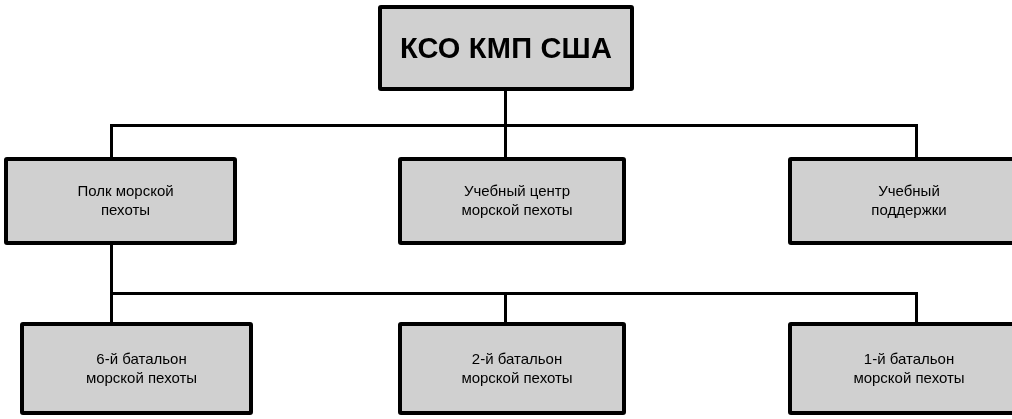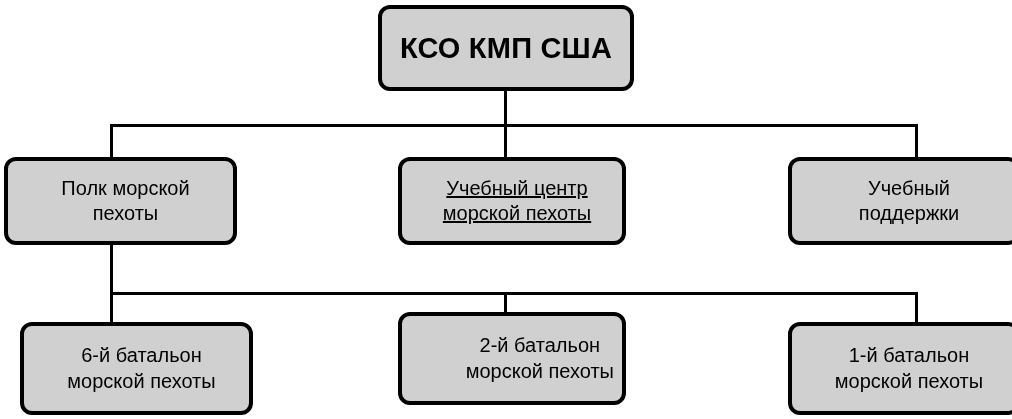--- a/index.html
+++ b/index.html
@@ -23,21 +23,21 @@
   }
   .v-line { width: 3px; }
   .h-line { height: 3px; }
 
   
   .node {
     position: absolute;
     box-sizing: border-box;
     background: #d0d0d0;
     border: 4px solid #000000;
-    border-radius: 12px;
+    border-radius: 3px;
     display: flex;
     align-items: center;
     justify-content: center;
     text-align: center;
     color: #000000;
     line-height: 1.26;
     z-index: 2;
   }
   .node-label {
     display: block;
@@ -45,36 +45,36 @@
     padding: 0 8px;
   }
 
   .node-root {
     font-size: 29px;
     font-weight: bold;
     letter-spacing: 0.2px;
   }
   .node-mid,
   .node-leaf {
-    font-size: 20px;
+    font-size: 15px;
     font-weight: normal;
     padding-left: 10px;
   }
 
   
   #node-root { left: 378px; top: 5px; width: 256px; height: 86px; }
 
   
   #node-regiment { left: 4px;   top: 157px; width: 233px; height: 88px; }
-  #node-training { left: 398px; top: 157px; width: 228px; height: 88px; text-decoration: underline; }
+  #node-training { left: 398px; top: 157px; width: 228px; height: 88px; }
   #node-support  { left: 788px; top: 157px; width: 232px; height: 88px; }
 
   
   #node-bn1 { left: 20px;  top: 322px; width: 233px; height: 93px; }
-  #node-bn2 { left: 398px; top: 312px; width: 228px; height: 93px; justify-content: flex-end; }
+  #node-bn2 { left: 398px; top: 322px; width: 228px; height: 93px; }
   #node-bn3 { left: 788px; top: 322px; width: 232px; height: 93px; }
 </style>
 </head>
 <body>
 
 <div id="chart-root">
 
   <div class="connector v-line" style="left:504px; top:91px; height:36px;"></div>
 
   <div class="connector h-line" style="left:110px; top:124px; width:808px;"></div>

